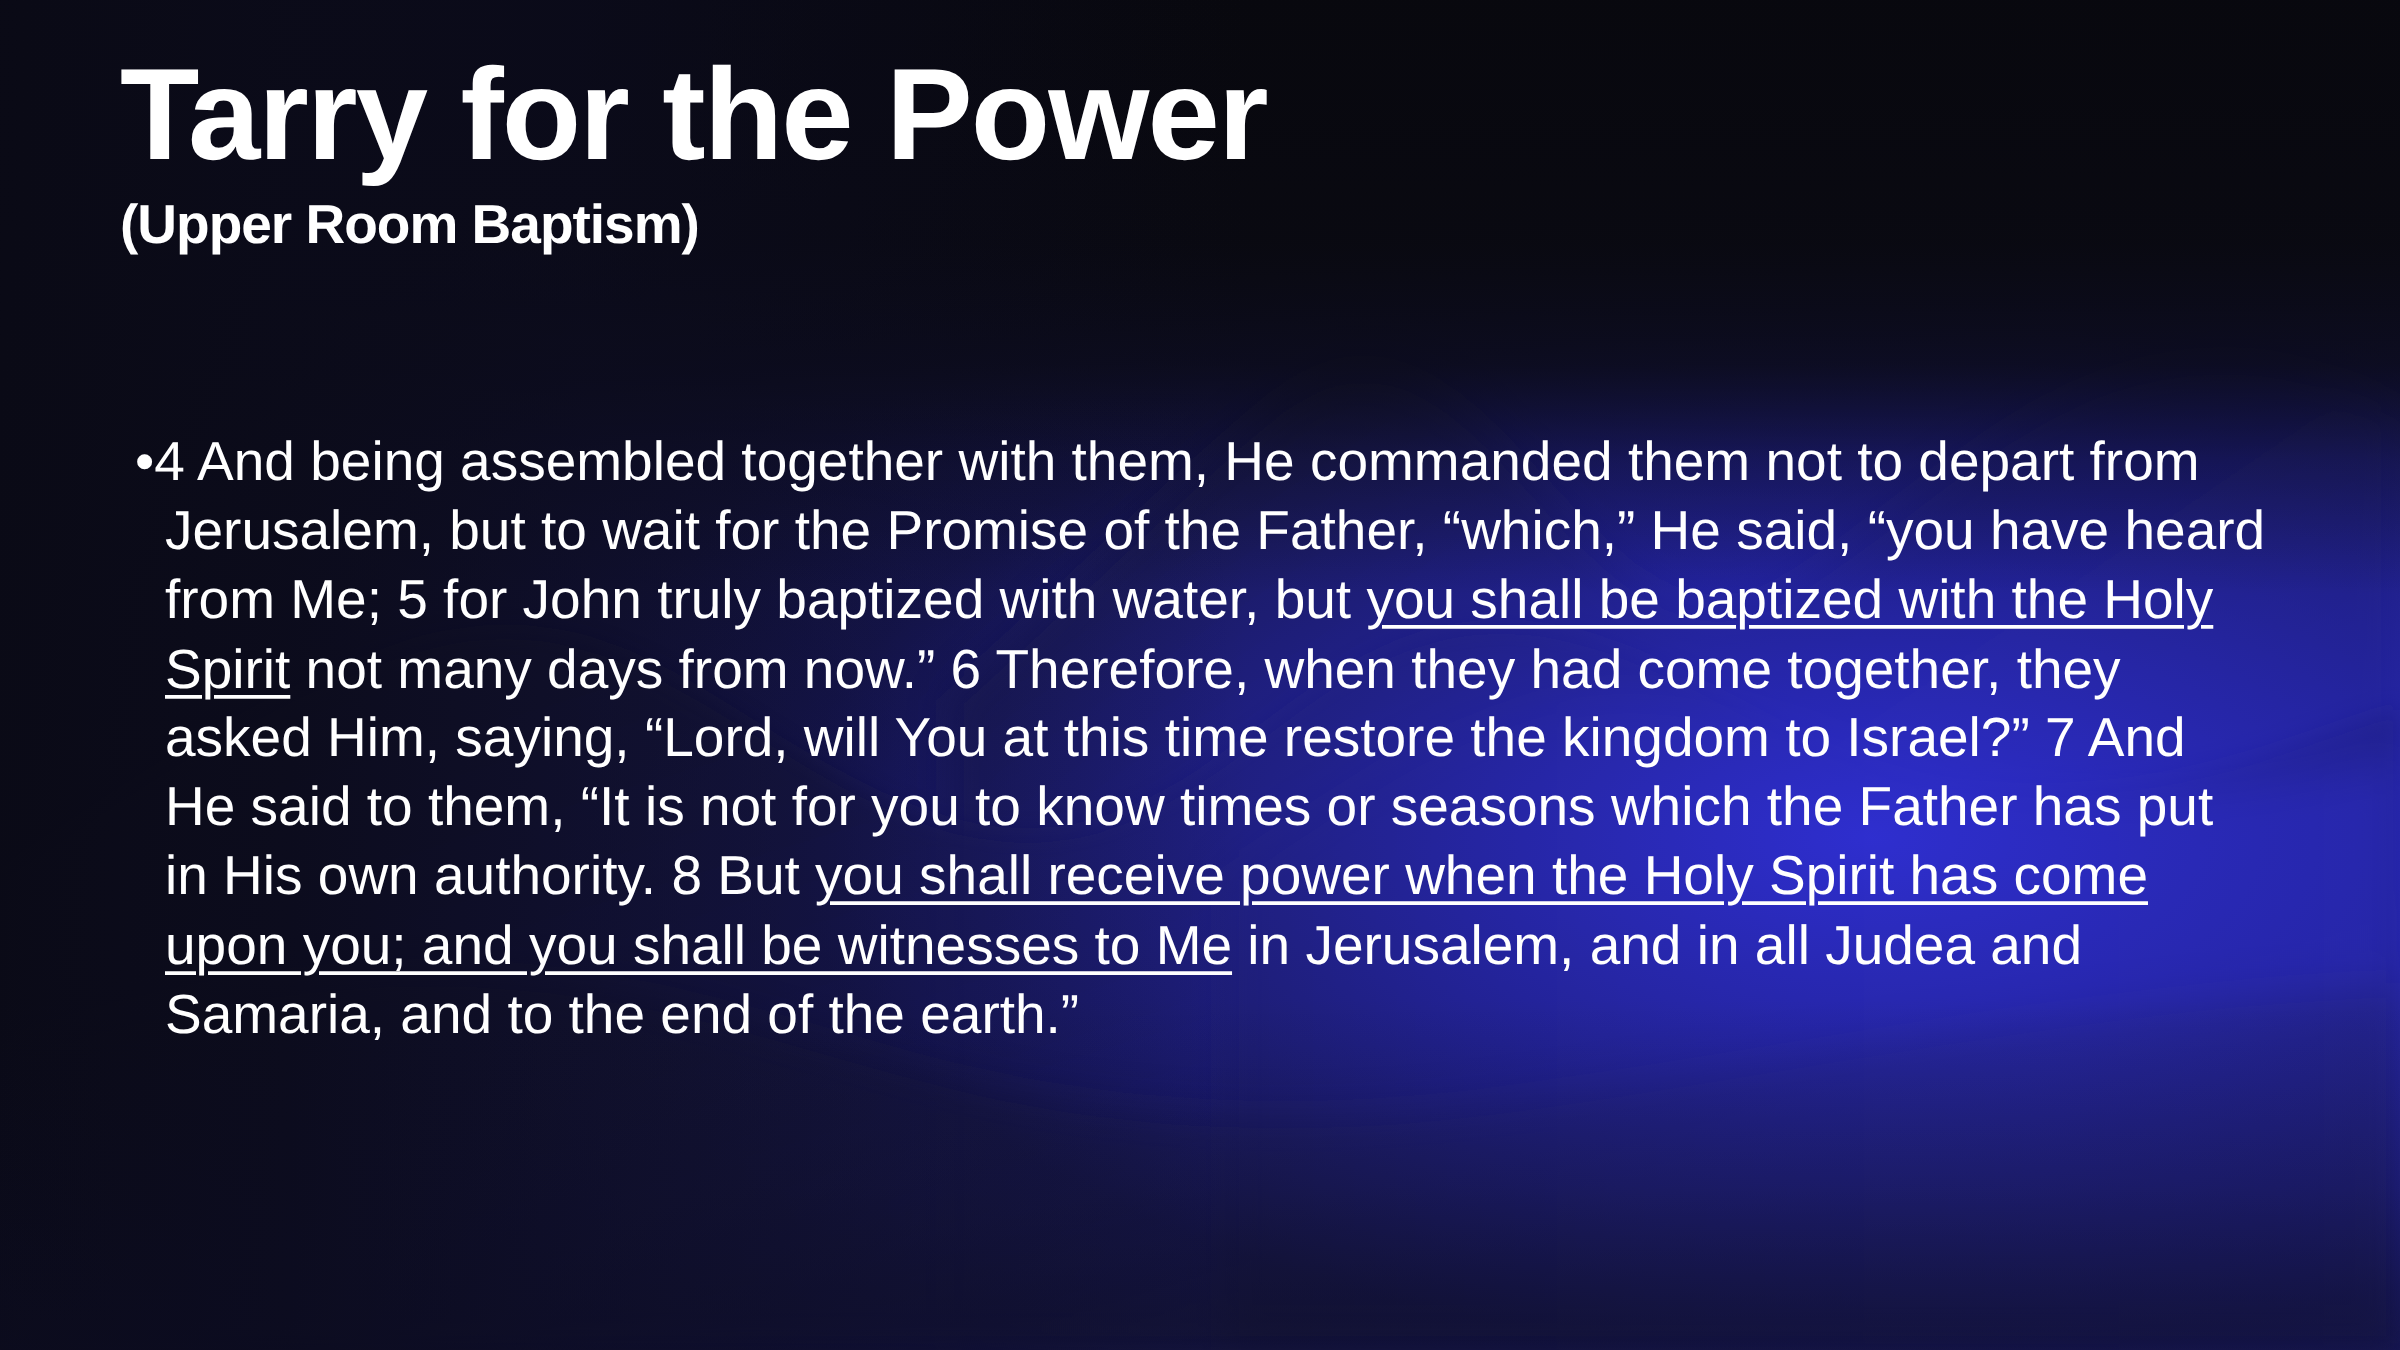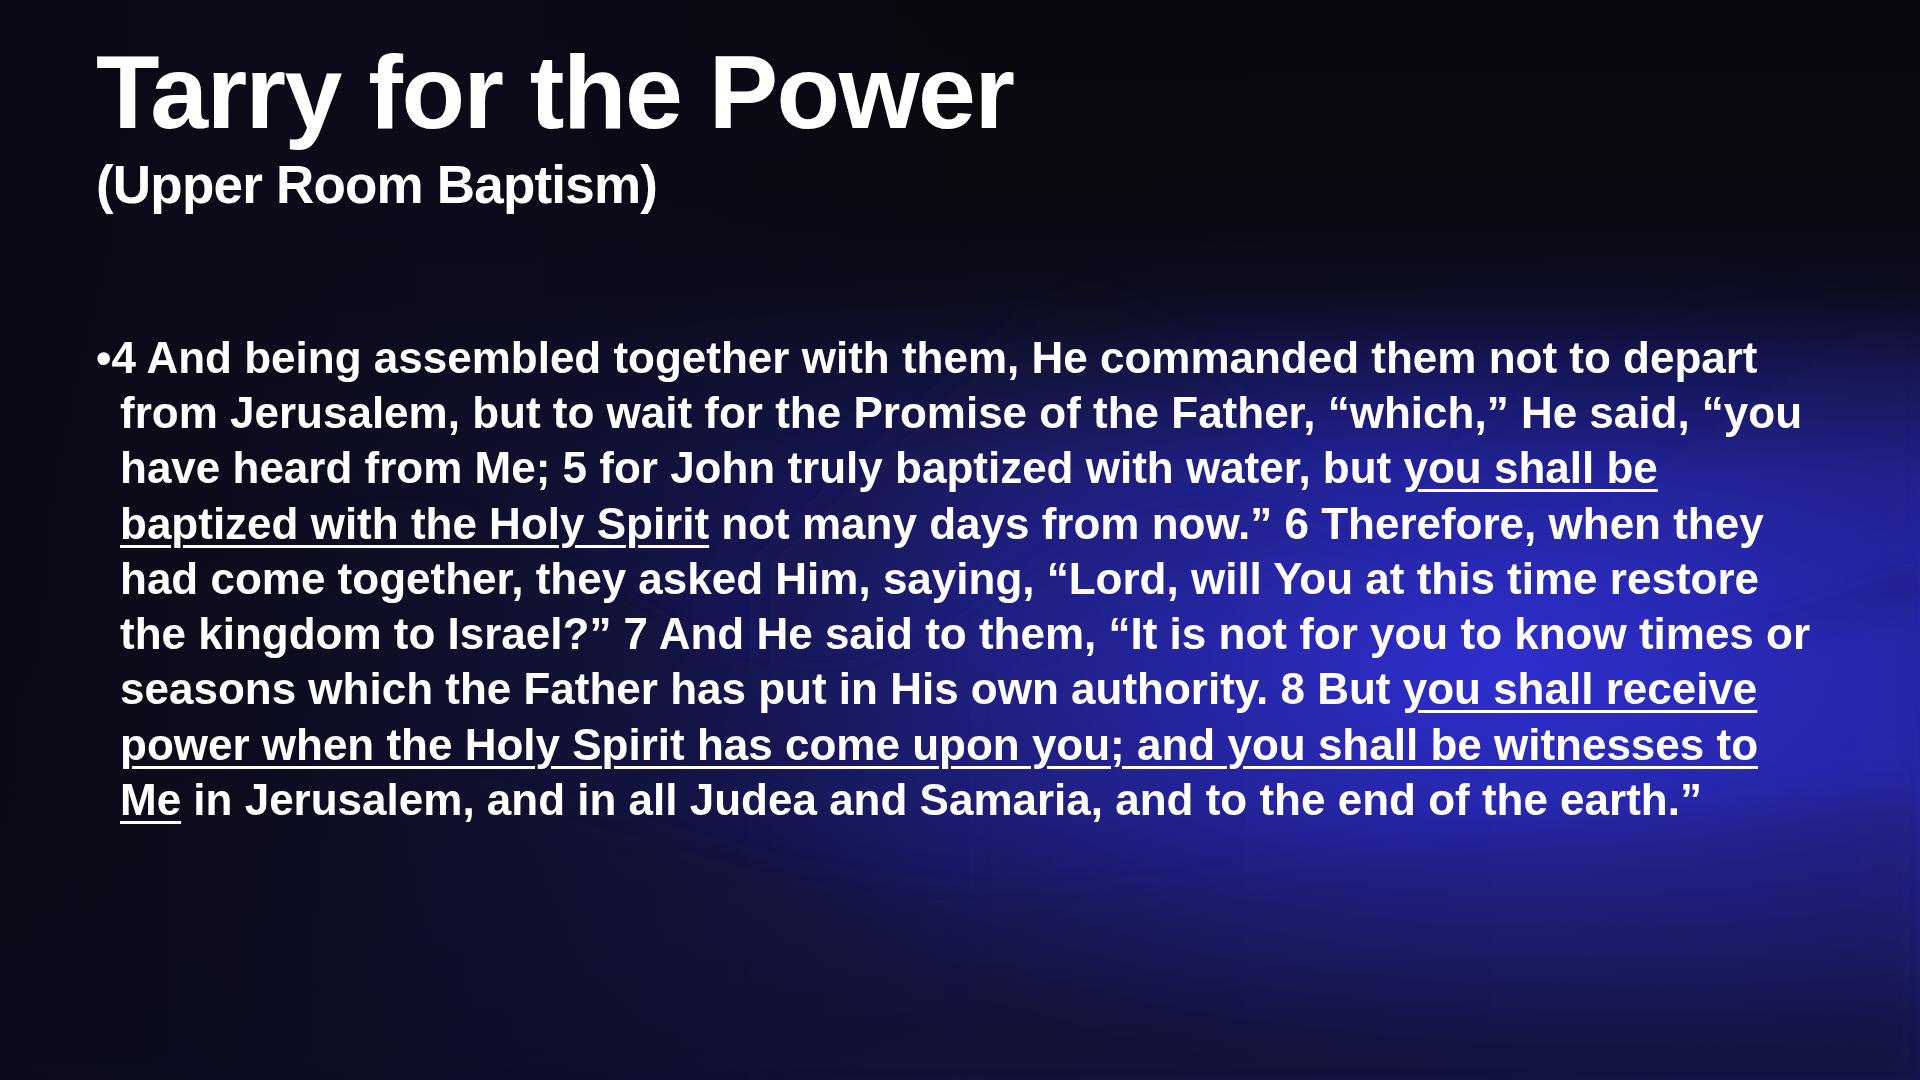--- a/index.html
+++ b/index.html
@@ -65,21 +65,21 @@
     font-weight: 700;
     font-size: 104px;
     line-height: 1.04;
     letter-spacing: -1.5px;
     margin: 0;
     white-space: nowrap;
   }
   .slide-subtitle {
     font-family: "Liberation Sans Narrow", "Liberation Sans", sans-serif;
     font-weight: 700;
-    font-size: 53px;
+    font-size: 44px;
     line-height: 1.08;
     letter-spacing: -0.8px;
     margin: 10px 0 0 0;
     white-space: nowrap;
   }
 
   .body-block {
     position: absolute;
     left: 96px;
     top: 330px;
@@ -88,24 +88,23 @@
   .bullet-row {
     display: block;
     font-size: 44px;
     line-height: 1.0;
     margin: 0 0 16px 0;
   }
   .bullet-para {
     display: block;
     font-size: 44px;
     line-height: 1.255;
-    margin: 0;
+    margin: 12px;
     text-indent: -24px;
     padding-left: 24px;
-    font-weight: bold;
   }
   .bullet-dot {
     font-size: 44px;
   }
   .u {
     text-decoration: underline;
     text-decoration-thickness: 2.5px;
     text-underline-offset: 6px;
   }
 </style>

